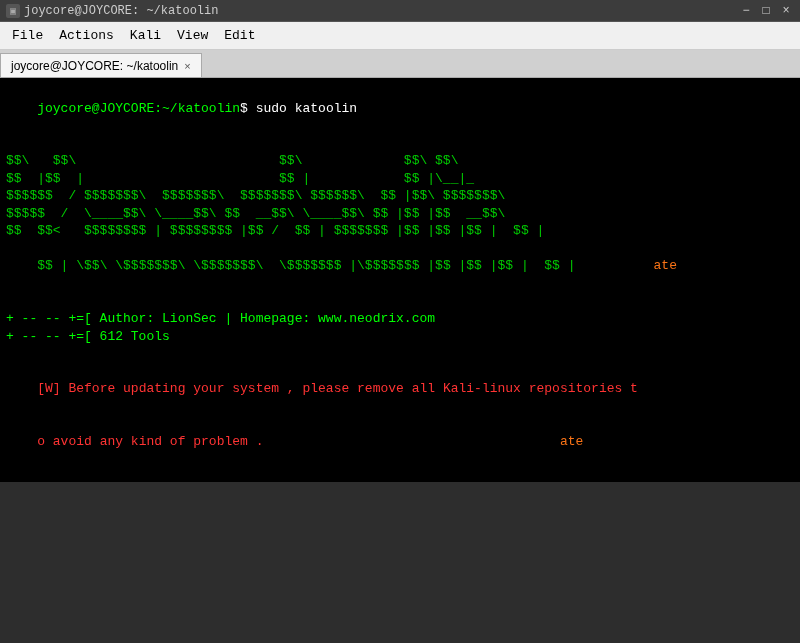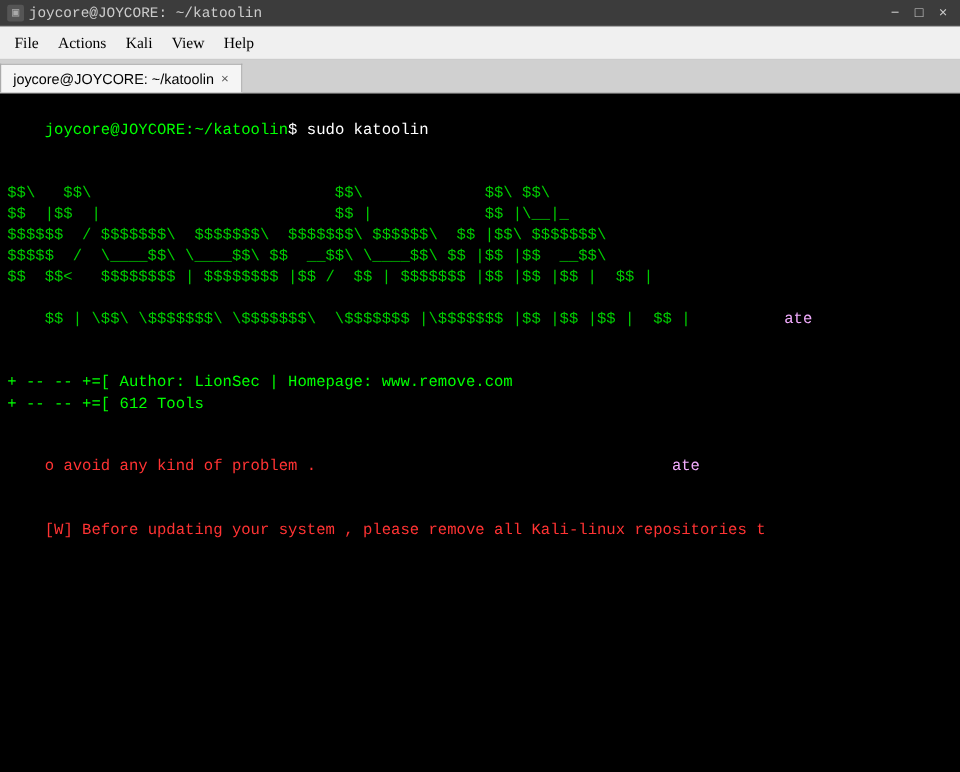--- a/index.html
+++ b/index.html
@@ -63,21 +63,21 @@
       display: flex;
       align-items: center;
       padding: 0 4px;
       border-bottom: 1px solid #ccc;
     }
     .menu-item {
       padding: 3px 8px;
       font-size: 13px;
       color: #000;
       cursor: pointer;
-      font-family: Liberation Serif, serif;
+      font-family: Liberation Mono, monospace;
     }
 
     
     .tab-bar {
       background: #d0d0d0;
       height: 28px;
       display: flex;
       align-items: flex-end;
       padding: 0 0;
       border-bottom: 1px solid #aaa;
@@ -99,38 +99,38 @@
     .tab-close {
       font-size: 11px;
       color: #555;
       cursor: pointer;
     }
 
     
     .terminal {
       background: #000;
       width: 800px;
-      height: 565px;
+      height: 404px;
       padding: 4px 6px;
       overflow: hidden;
       position: relative;
     }
 
     .term-line {
       font-size: 13px;
       line-height: 1.35;
       white-space: pre;
       font-family: 'Courier New', Courier, monospace;
     }
     .bright-green { color: #00ff00; }
     .red { color: #ff3333; }
     .white { color: #ffffff; }
 
     .logo-green { color: #00cc00; }
-    .ate-color { color: #f0abfc; }
+    .ate-color { color: #f97316; }
     @keyframes blink {
       50% { opacity: 0; }
     }
   </style>
 </head>
 <body>
 
 <div class="title-bar">
   <div class="title-bar-left">
     <div class="title-bar-icon">
@@ -143,21 +143,21 @@
     <span class="tb-btn">□</span>
     <span class="tb-btn">×</span>
   </div>
 </div>
 
 <div class="menu-bar">
   <span class="menu-item">File</span>
   <span class="menu-item">Actions</span>
   <span class="menu-item">Kali</span>
   <span class="menu-item">View</span>
-  <span class="menu-item">Help</span>
+  <span class="menu-item">Edit</span>
 </div>
 
 <div class="tab-bar">
   <div class="tab">
     <span>joycore@JOYCORE: ~/katoolin</span>
     <span class="tab-close">×</span>
   </div>
 </div>
 
 <div class="terminal">
@@ -172,28 +172,28 @@
   <div class="term-line logo-green">$$  |$$  |                         $$ |            $$ |\__|_</div>
   <div class="term-line logo-green">$$$$$$  / $$$$$$$\  $$$$$$$\  $$$$$$$\ $$$$$$\  $$ |$$\ $$$$$$$\</div>
   <div class="term-line logo-green">$$$$$  /  \____$$\ \____$$\ $$  __$$\ \____$$\ $$ |$$ |$$  __$$\</div>
   <div class="term-line logo-green">$$  $$&lt;   $$$$$$$$ | $$$$$$$$ |$$ /  $$ | $$$$$$$ |$$ |$$ |$$ |  $$ |</div>
   <div class="term-line">
     <span class="logo-green">$$ | \$$\ \$$$$$$$\ \$$$$$$$\  \$$$$$$$ |\$$$$$$$ |$$ |$$ |$$ |  $$ |</span><span class="ate-color">          ate</span>
   </div>
 
   <div class="term-line"> </div>
 
-  <div class="term-line bright-green">+ -- -- +=[ Author: LionSec | Homepage: www.remove.com</div>
+  <div class="term-line bright-green">+ -- -- +=[ Author: LionSec | Homepage: www.neodrix.com</div>
   <div class="term-line bright-green">+ -- -- +=[ 612 Tools</div>
 
   <div class="term-line"> </div>
 
+  <div class="term-line red">
+    <span>[W] Before updating your system , please remove all Kali-linux repositories t</span>
+  </div>
   <div class="term-line">
     <span class="red">o avoid any kind of problem .</span><span class="ate-color">                                      ate</span>
-  </div>
-  <div class="term-line red">
-    <span>[W] Before updating your system , please remove all Kali-linux repositories t</span>
   </div>
 
   <div class="term-line"> </div>
 
 
 </div>
 
 </body></html>

